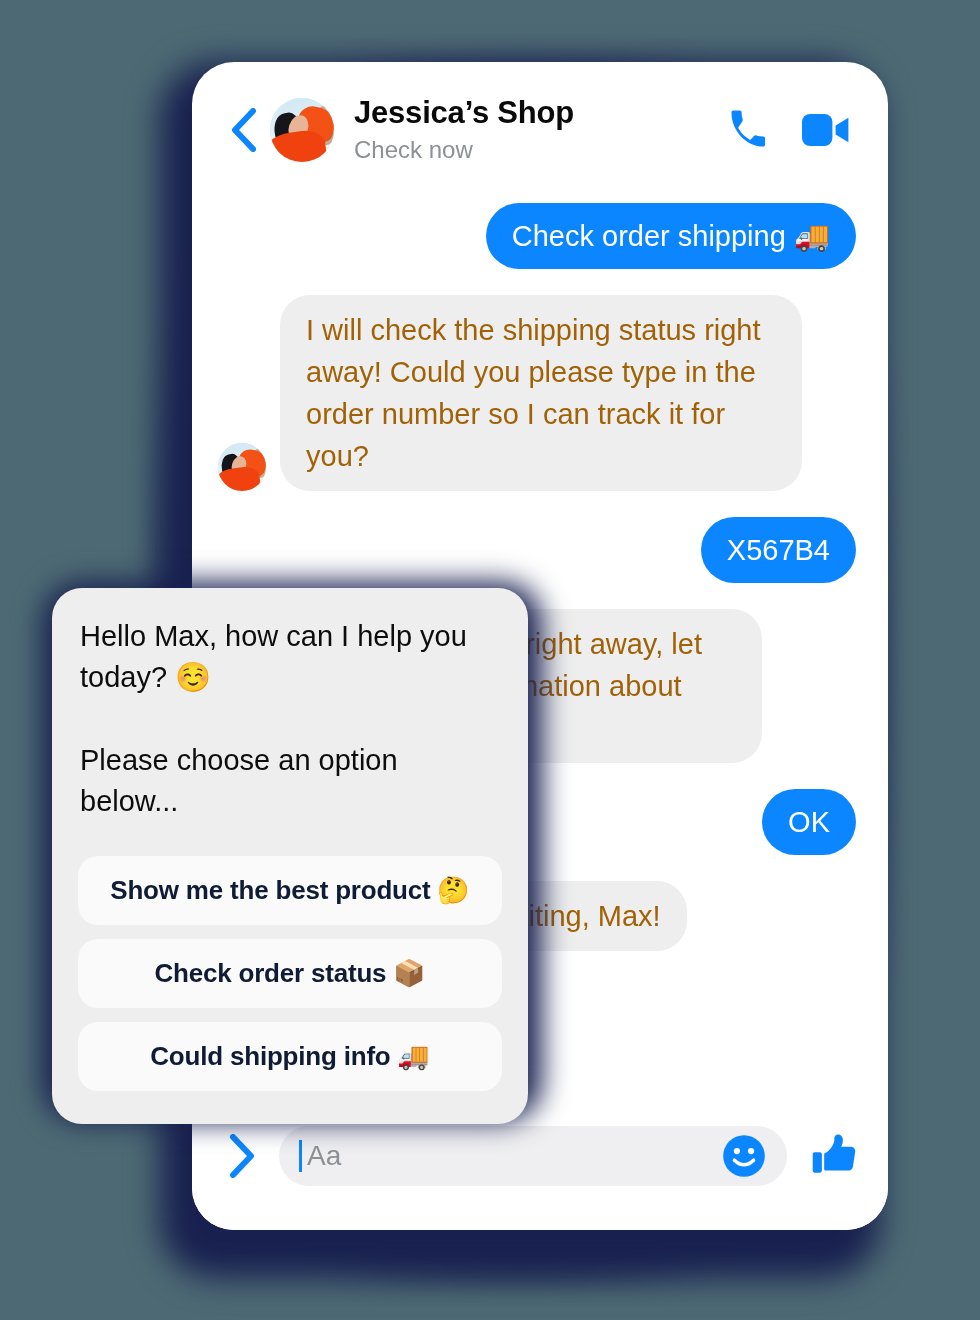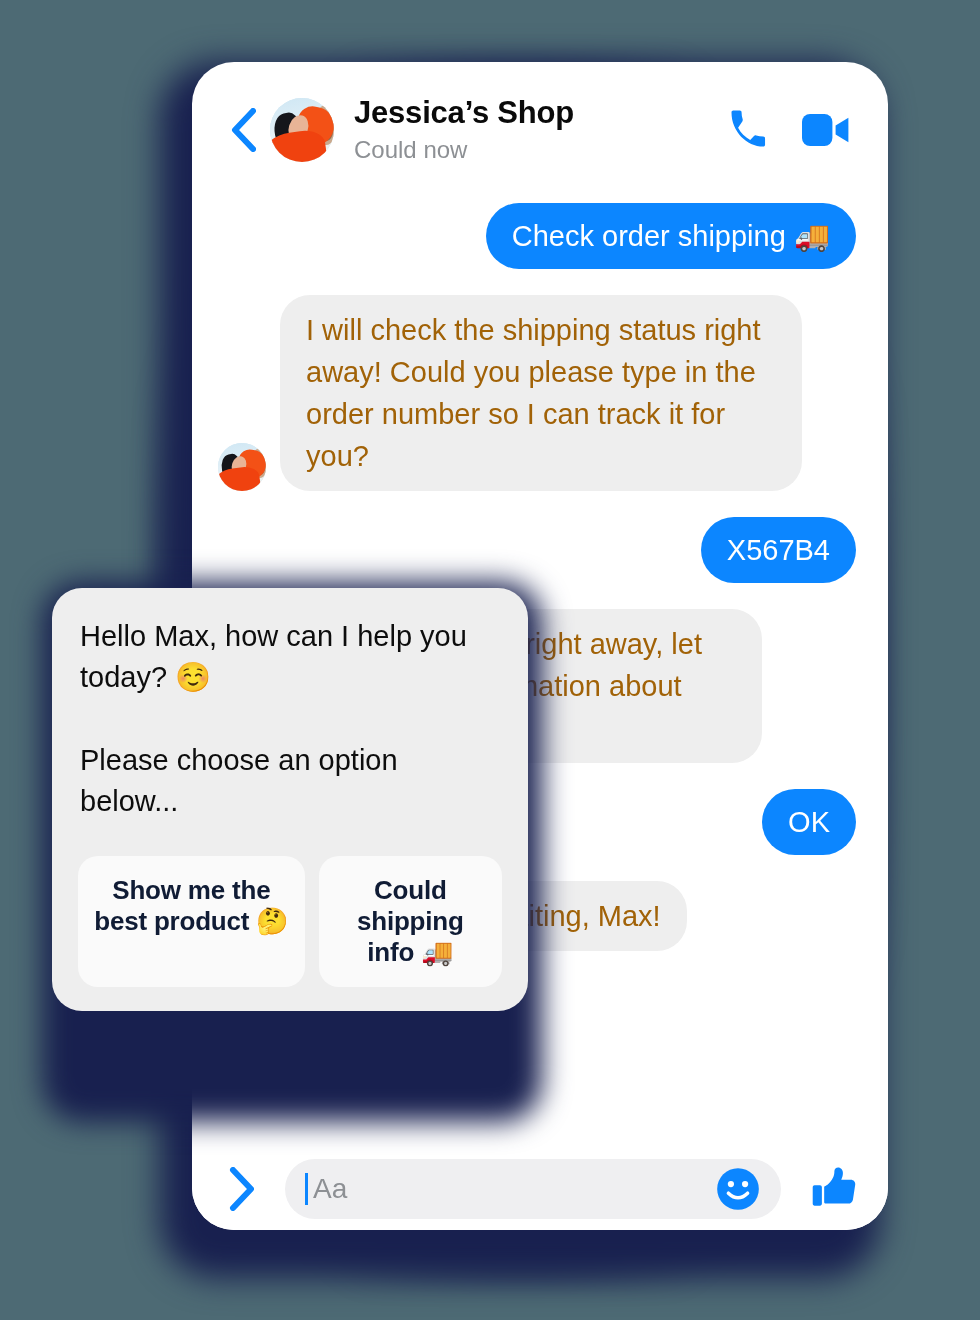--- a/index.html
+++ b/index.html
@@ -147,22 +147,22 @@
     color: #a16207;
     border-radius: 30px;
   }
   .bubble.short { padding: 12px 26px; text-align: right; }
 
   
   #composer {
     flex: 0 0 auto;
     display: flex;
     align-items: center;
-    gap: 7px;
-    padding: 22px 26px 11px 26px;
+    gap: 1px;
+    padding: 22px 26px 44px 26px;
     background: #ffffff;
   }
   #composer-more {
     width: 46px; height: 46px;
     display:flex; align-items:center; justify-content:center;
     flex: 0 0 auto;
     cursor: pointer;
   }
   #input-wrap {
     flex: 1 1 auto;
@@ -219,34 +219,34 @@
     background: #18204f;
     filter: blur(14px);
   }
   #options-card {
     position: absolute;
     left: 52px;
     top: 588px;
     width: 476px;
     background: #eeeeee;
     border-radius: 30px;
-    padding: 28px 26px 24px 26px;
+    padding: 28px 26px 33px 26px;
     box-sizing: border-box;
   }
   #greeting-text {
     font-size: 29px;
     line-height: 1.42;
     color: #0d0d0d;
     white-space: pre-wrap;
     padding: 0 2px;
   }
   #options-list {
     margin-top: 34px;
     display: flex;
-    flex-direction: row;
+    flex-direction: column;
     gap: 14px;
   }
   .option-button {
     background: #fafafa;
     border-radius: 20px;
     padding: 19px 16px;
     text-align: center;
     font-size: 26px;
     font-weight: bold;
     color: #101c35;
@@ -274,21 +274,21 @@
       <div class="av-rock"></div>
       <div class="av-rock2"></div>
       <div class="av-jacket2"></div>
       <div class="av-hair"></div>
       <div class="av-face"></div>
       <div class="av-jacket"></div>
     </div>
 
     <div id="header-text">
       <div id="chat-title">Jessica’s Shop</div>
-      <div id="chat-status">Could now</div>
+      <div id="chat-status">Check now</div>
     </div>
 
     <div id="header-actions">
       <div class="hdr-icon">
         <svg width="44" height="44" viewBox="0 0 24 24">
           <path fill="#0c86ff" d="M6.6 10.8c1.4 2.8 3.8 5.2 6.6 6.6l2.2-2.2c.3-.3.7-.4 1.1-.2 1.2.4 2.5.6 3.8.6.6 0 1 .4 1 1V20c0 .6-.4 1-1 1C11.3 21 3 12.7 3 2.4c0-.6.4-1 1-1h3.5c.6 0 1 .4 1 1 0 1.3.2 2.6.6 3.8.1.4 0 .8-.2 1.1L6.6 10.8z"></path>
         </svg>
       </div>
       <div class="hdr-icon">
         <svg width="48" height="40" viewBox="0 0 30 22">
@@ -367,15 +367,16 @@
   </div>
 </div>
 
 <div id="overlay-shadow"></div>
 <div id="options-card">
   <div id="greeting-text">Hello Max, how can I help you today? ☺️
 
 Please choose an option below...</div>
   <div id="options-list">
     <div class="option-button">Show me the best product 🤔</div>
+    <div class="option-button">Check order status 📦</div>
     <div class="option-button">Could shipping info 🚚</div>
   </div>
 </div>
 
 </body></html>

